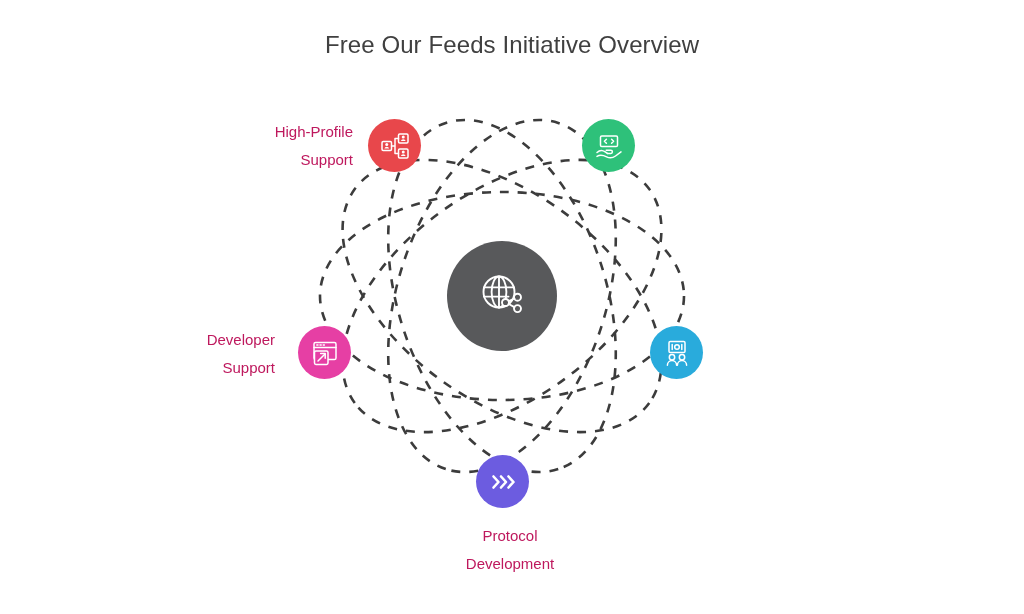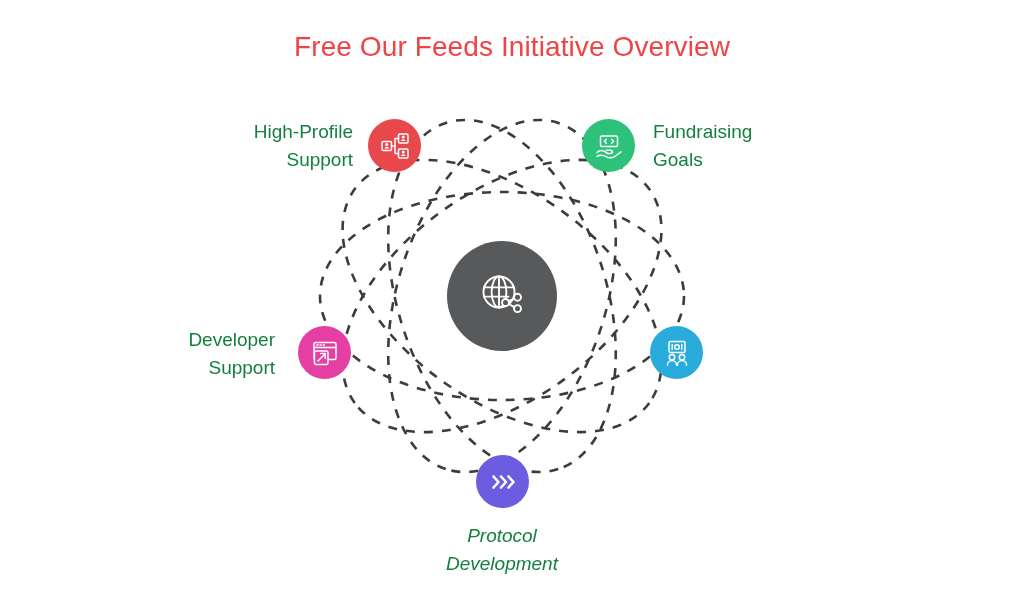--- a/index.html
+++ b/index.html
@@ -10,23 +10,23 @@
     overflow:hidden;
     position:relative;
   }
   #stage{position:absolute;inset:0;width:1024px;height:614px;}
 
   
   .title{
     position:absolute;
     left:0;right:0;top:31px;
     text-align:center;
-    font-size:28px;
+    font-size:24px;
     font-weight:400;
-    color:#ef4444;
+    color:#404040;
     letter-spacing:.1px;
     white-space:nowrap;
   }
 
   
   .orbits{position:absolute;left:0;top:0;width:1024px;height:614px;}
 
   
   .hub{
     position:absolute;
@@ -44,23 +44,23 @@
     width:53px;height:53px;
     border-radius:50%;
     display:flex;align-items:center;justify-content:center;
     box-sizing:border-box;
   }
   .node svg{display:block;}
 
   
   .label{
     position:absolute;
-    font-size:19px;
+    font-size:15px;
     line-height:28px;
-    color:#15803d;
+    color:#be185d;
     font-weight:400;
     white-space:pre-line;
   }
   .label.r{text-align:right;}
   .label.l{text-align:left;}
   .label.c{text-align:center;}
 </style>
 </head>
 <body style="background: rgb(255, 255, 255);">
 
@@ -130,22 +130,20 @@
 
         <path d="M12.4 8.3 L10.4 10.25 L12.4 12.2"></path>
         <path d="M17.6 8.3 L19.6 10.25 L17.6 12.2"></path>
 
         <path d="M3 21.5 c2.6 -2.4 5.6 -2.4 8.2 -0.6 l2.2 1.5"></path>
         <path d="M13.4 22.4 h3.4 a1.6 1.6 0 0 0 0 -3.2 h-4.6"></path>
         <path d="M3 25.4 c3.4 -2.0 6.6 -1.0 9.6 0.5 c3.1 1.5 6.2 1.1 8.9 -0.9 l5.5 -4.1"></path>
       </svg>
     </span>
   </div>
-  <div class="label l" style="left:653px;top:118px;width:220px;">Fundraising
-Goals</div>
 
   <div class="node" style="left:650px;top:326px;background:#29abdc;">
     <span>
       <svg width="30" height="30" viewBox="0 0 30 30" xmlns="http://www.w3.org/2000/svg" fill="none" stroke="#ffffff" stroke-width="1.5" stroke-linecap="round" stroke-linejoin="round">
 
         <rect x="7" y="3.5" width="16" height="11" rx="1.3"></rect>
         <path d="M10.2 6.6 v4.8 M19.8 6.6 v4.8"></path>
         <circle cx="15" cy="9" r="2.3"></circle>
 
         <circle cx="10" cy="19.2" r="2.7"></circle>
@@ -159,21 +157,21 @@
 
   <div class="node" style="left:476px;top:455px;background:#6c5ce0;">
     <span>
       <svg width="30" height="30" viewBox="0 0 30 30" xmlns="http://www.w3.org/2000/svg" fill="none" stroke="#ffffff" stroke-width="2.6" stroke-linecap="round" stroke-linejoin="round">
         <path d="M5.5 9.5 L10.5 15 L5.5 20.5"></path>
         <path d="M13 9.5 L18 15 L13 20.5"></path>
         <path d="M20.5 9.5 L25.5 15 L20.5 20.5"></path>
       </svg>
     </span>
   </div>
-  <div class="label c" style="left:352px;top:522px;width:300px;font-style:italic;">Protocol
+  <div class="label c" style="left:360px;top:522px;width:300px;">Protocol
 Development</div>
 
   <div class="node" style="left:298px;top:326px;background:#e63fa4;">
     <span>
       <svg width="30" height="30" viewBox="0 0 30 30" xmlns="http://www.w3.org/2000/svg" fill="none" stroke="#ffffff" stroke-width="1.5" stroke-linecap="round" stroke-linejoin="round">
 
         <rect x="4" y="4.5" width="22" height="17" rx="1.6"></rect>
         <path d="M4 9.4 H26"></path>
         <path d="M6.8 7 h1.2 M10 7 h1.2 M13.2 7 h1.2"></path>
 

